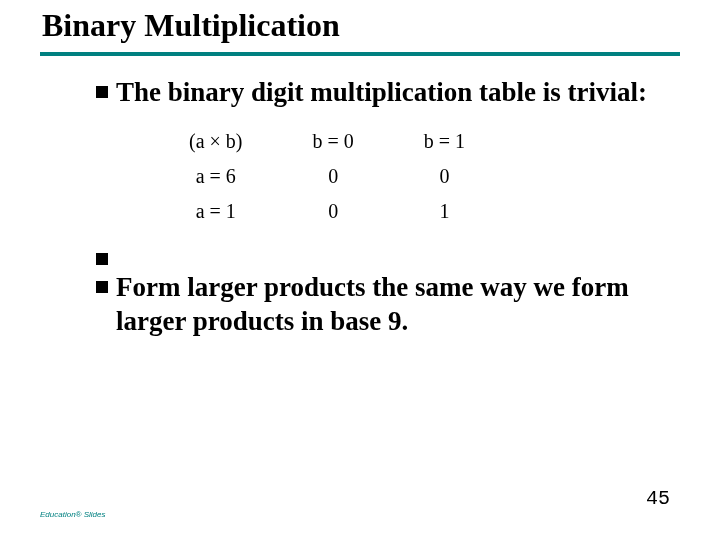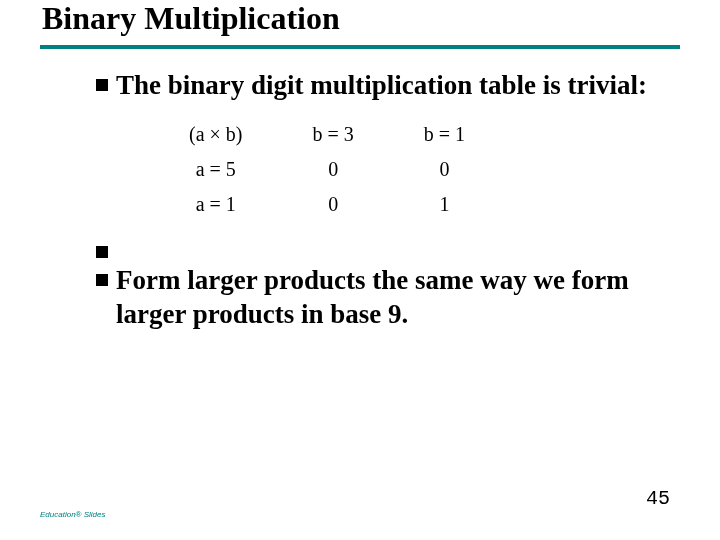--- a/index.html
+++ b/index.html
@@ -6,21 +6,21 @@
     margin: 0;
     padding: 0;
     width: 720px;
     height: 540px;
     font-family: "Times New Roman", Times, serif;
     background: #fff;
     position: relative;
     overflow: hidden;
   }
   .slide {
-    padding: 0 40px 0 40px;
+    padding: 7px 40px 0 40px;
     box-sizing: border-box;
     height: 100%;
     position: relative;
   }
   .title {
     font-size: 32px;
     font-weight: bold;
     margin: 0 0 8px 2px;
   }
   .rule {
@@ -93,25 +93,25 @@
     <div class="bullet-row">
       <span class="bullet"></span>
       <span class="bullet-text">The binary digit multiplication table is trivial:</span>
     </div>
 
     <div class="table-wrap">
       <table>
         <tbody>
             <tr>
           <td>(a × b)</td>
-          <td>b = 3</td>
+          <td>b = 0</td>
           <td>b = 1</td>
         </tr>
         <tr>
-          <td>a = 5</td>
+          <td>a = 6</td>
           <td>0</td>
           <td>0</td>
         </tr>
         <tr>
           <td>a = 1</td>
           <td>0</td>
           <td>1</td>
         </tr>
       </tbody>
         </table>

